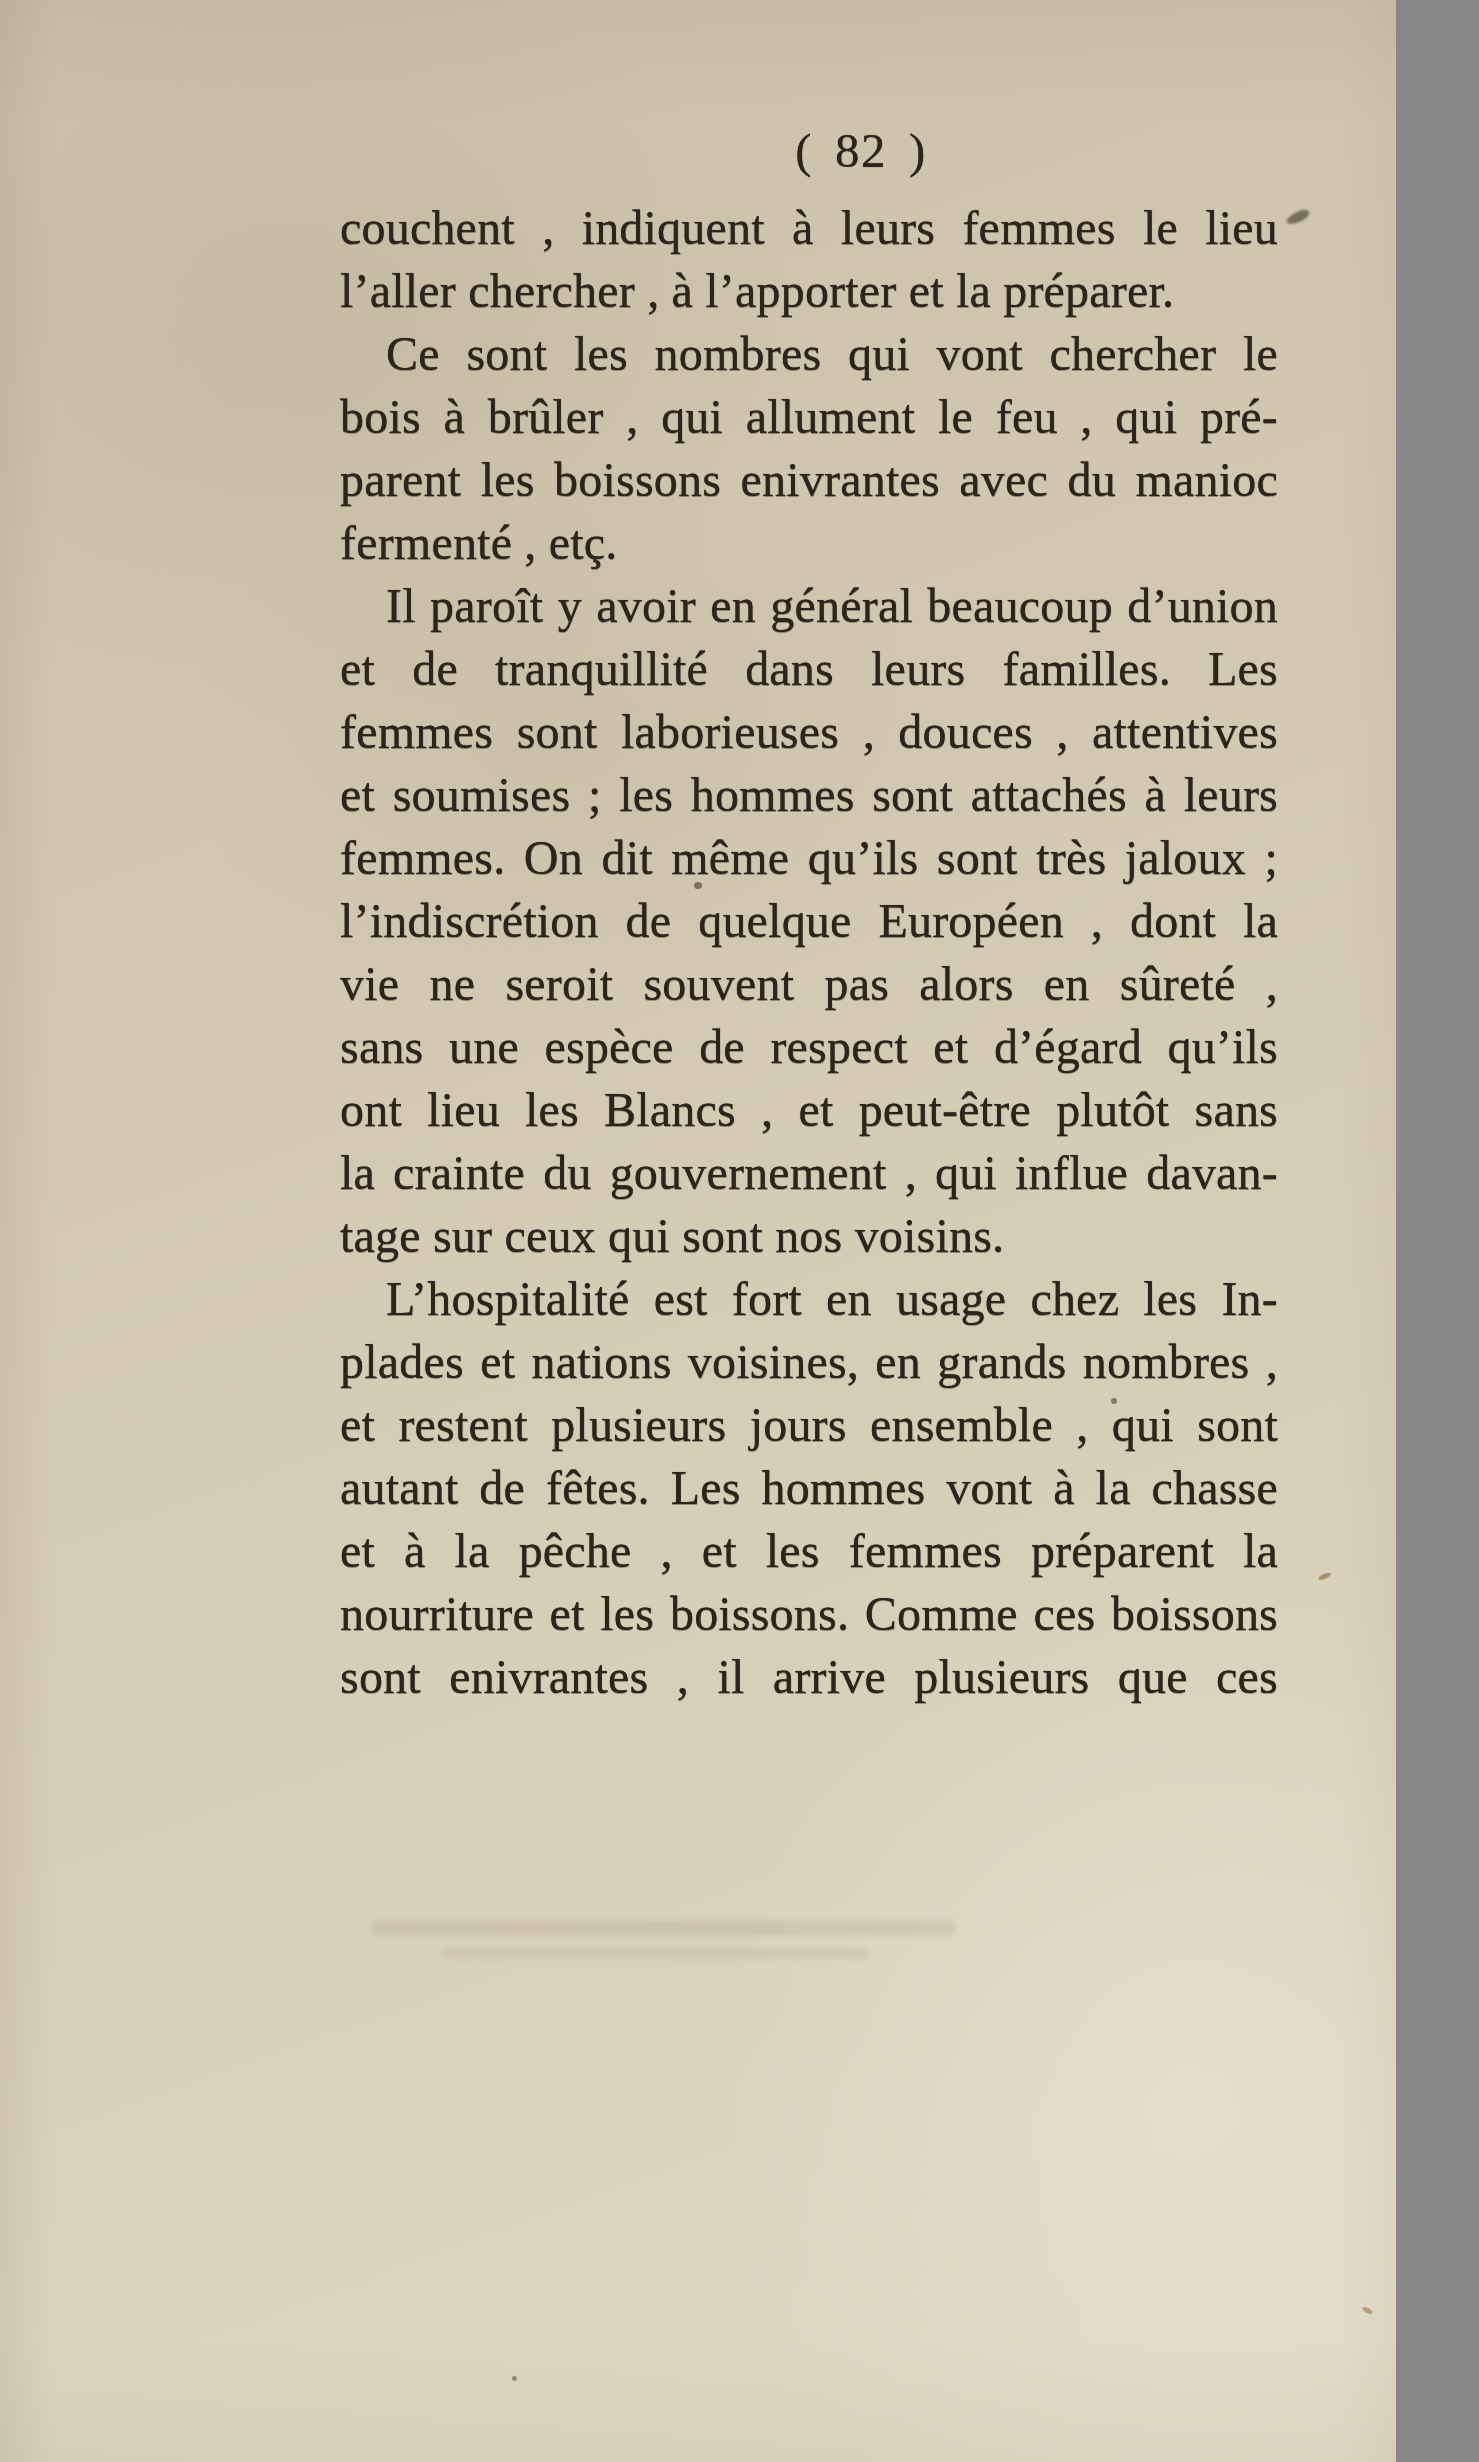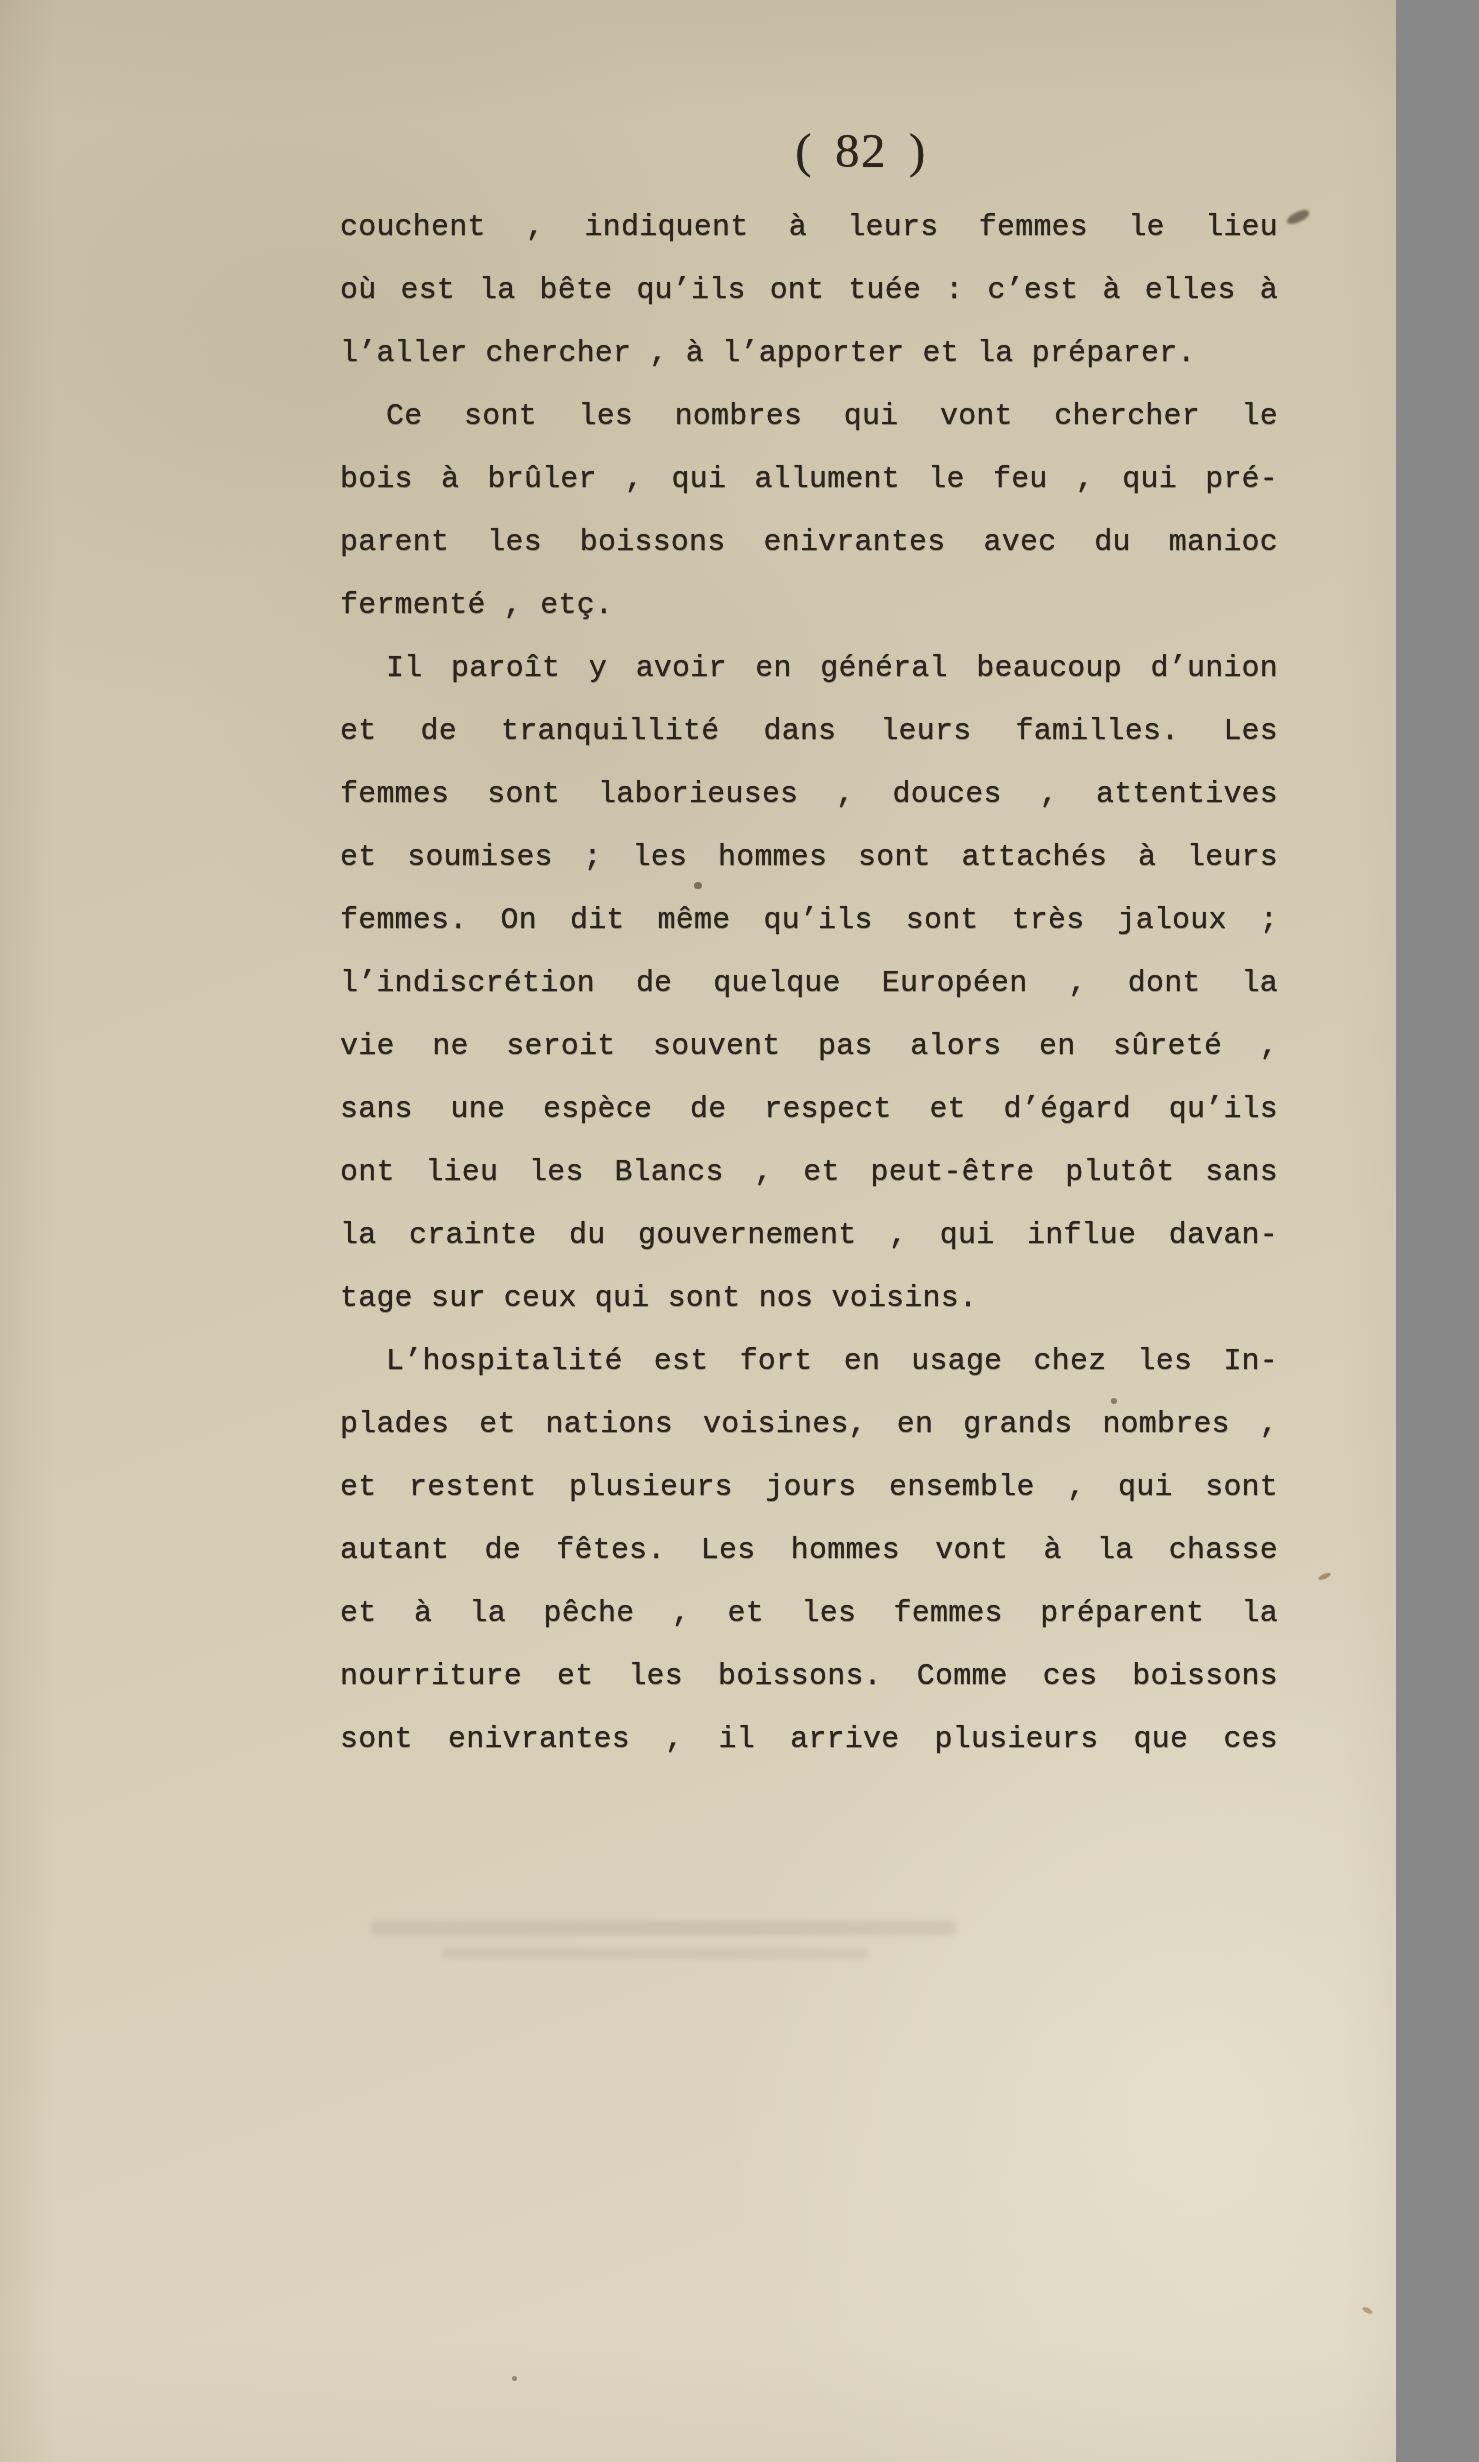--- a/index.html
+++ b/index.html
@@ -46,24 +46,23 @@
     letter-spacing: 1.6px;
     color: #2c251c;
     text-shadow: 0 0 0.8px rgba(44,37,28,0.85);
   }
   .text-block {
     position: absolute;
     top: 196px;
     left: 340px;
     width: 938px;
     color: #2c251c;
-    font-size: 30px;
+    font-size: 48px;
     letter-spacing: 0.2px;
     text-shadow: 0 0 0.8px rgba(44,37,28,0.85), 0.3px 0.5px 0.6px rgba(44,37,28,0.35);
-    font-family: Liberation Mono, monospace;
   }
   .line {
     height: 63px;
     line-height: 63px;
     white-space: nowrap;
     text-align: justify;
     text-align-last: justify;
   }
   .line.last {
     text-align: center;
@@ -102,21 +101,20 @@
 </style>
 </head>
 <body>
 
 <div class="page">
 
   <div class="page-number">( 82 )</div>
 
   <div class="text-block">
     <div class="line">couchent , indiquent à leurs femmes le lieu</div>
-    <div class="line">où est la bête qu’ils ont tuée : c’est à elles à</div>
     <div class="line last">l’aller chercher , à l’apporter et la préparer.</div>
     <div class="line ind">Ce sont les nombres qui vont chercher le</div>
     <div class="line">bois à brûler , qui allument le feu , qui pré-</div>
     <div class="line">parent les boissons enivrantes avec du manioc</div>
     <div class="line last">fermenté , etç.</div>
     <div class="line ind">Il paroît y avoir en général beaucoup d’union</div>
     <div class="line">et de tranquillité dans leurs familles. Les</div>
     <div class="line">femmes sont laborieuses , douces , attentives</div>
     <div class="line">et soumises ; les hommes sont attachés à leurs</div>
     <div class="line">femmes. On dit même qu’ils sont très jaloux ;</div>

